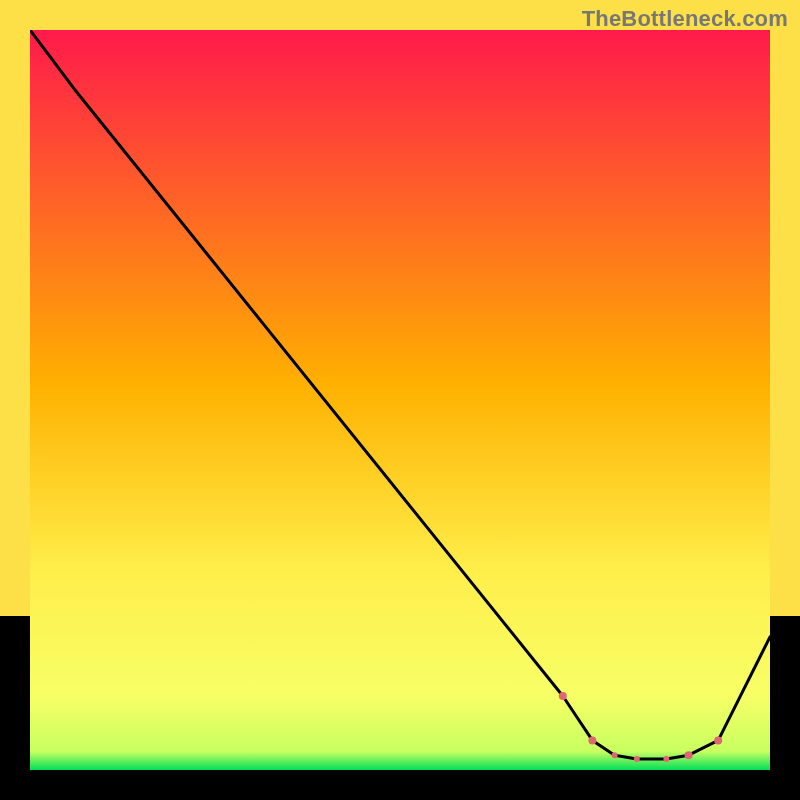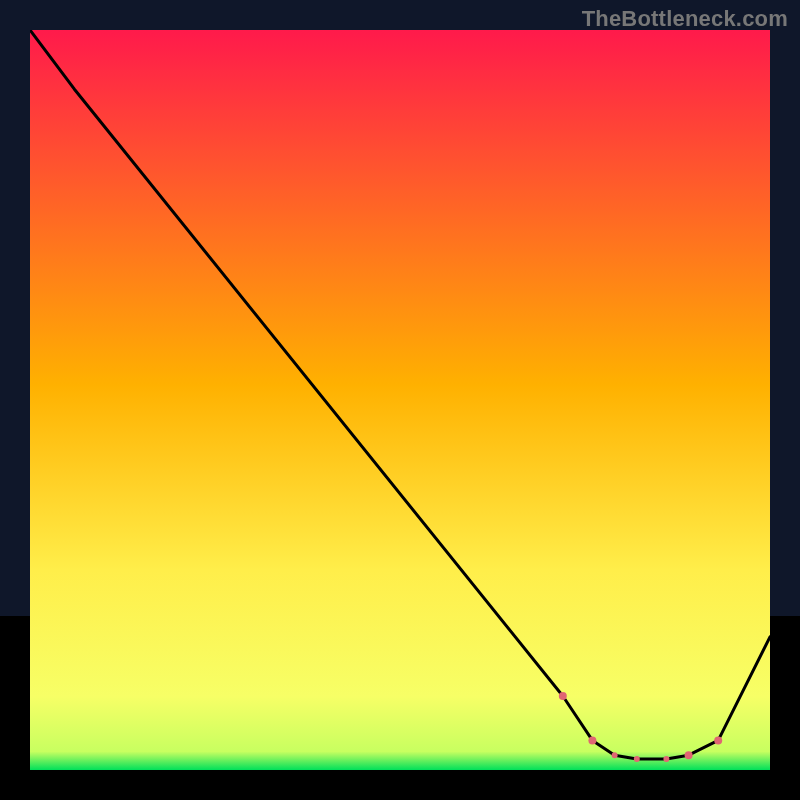--- a/index.html
+++ b/index.html
@@ -7,21 +7,21 @@
     padding: 0;
     width: 800px;
     height: 800px;
     background: #000;
     overflow: hidden;
   }
   .wrap {
     position: relative;
     width: 800px;
     height: 616px;
-    background: #0f172a;
+    background: #fde047;
   }
   .plot {
     position: absolute;
     left: 30px;
     top: 30px;
     width: 740px;
     height: 740px;
   }
   .source {
     position: absolute;

